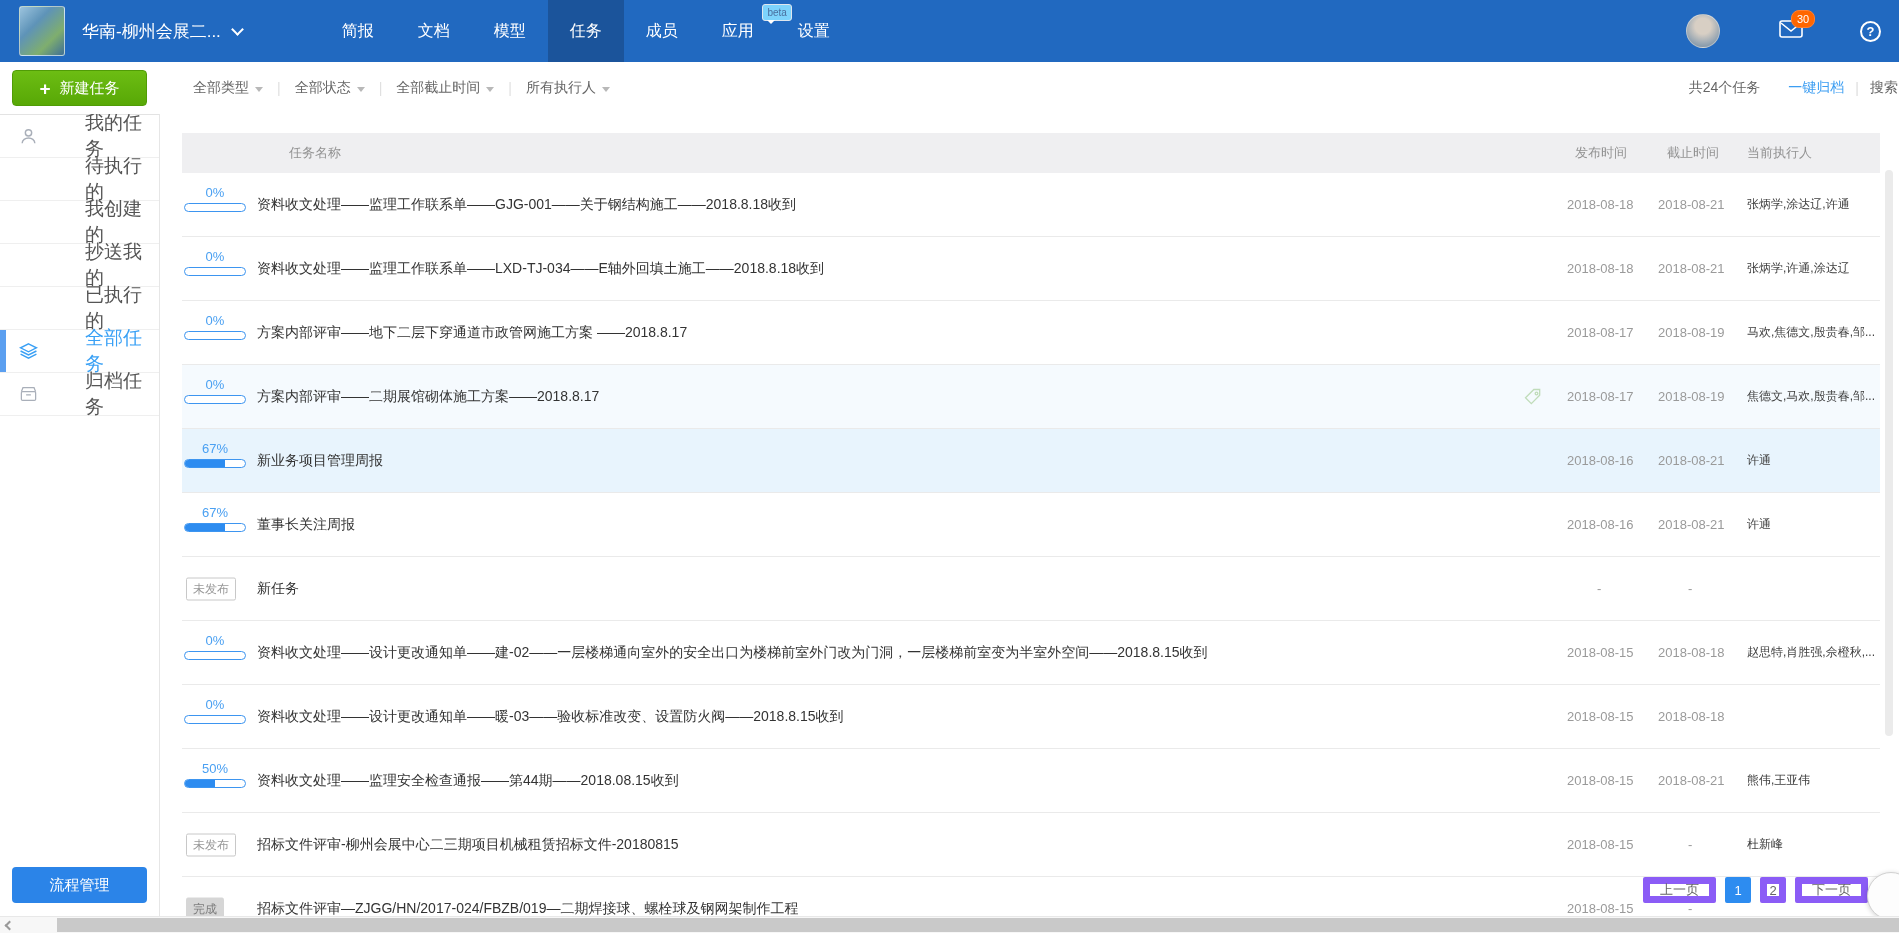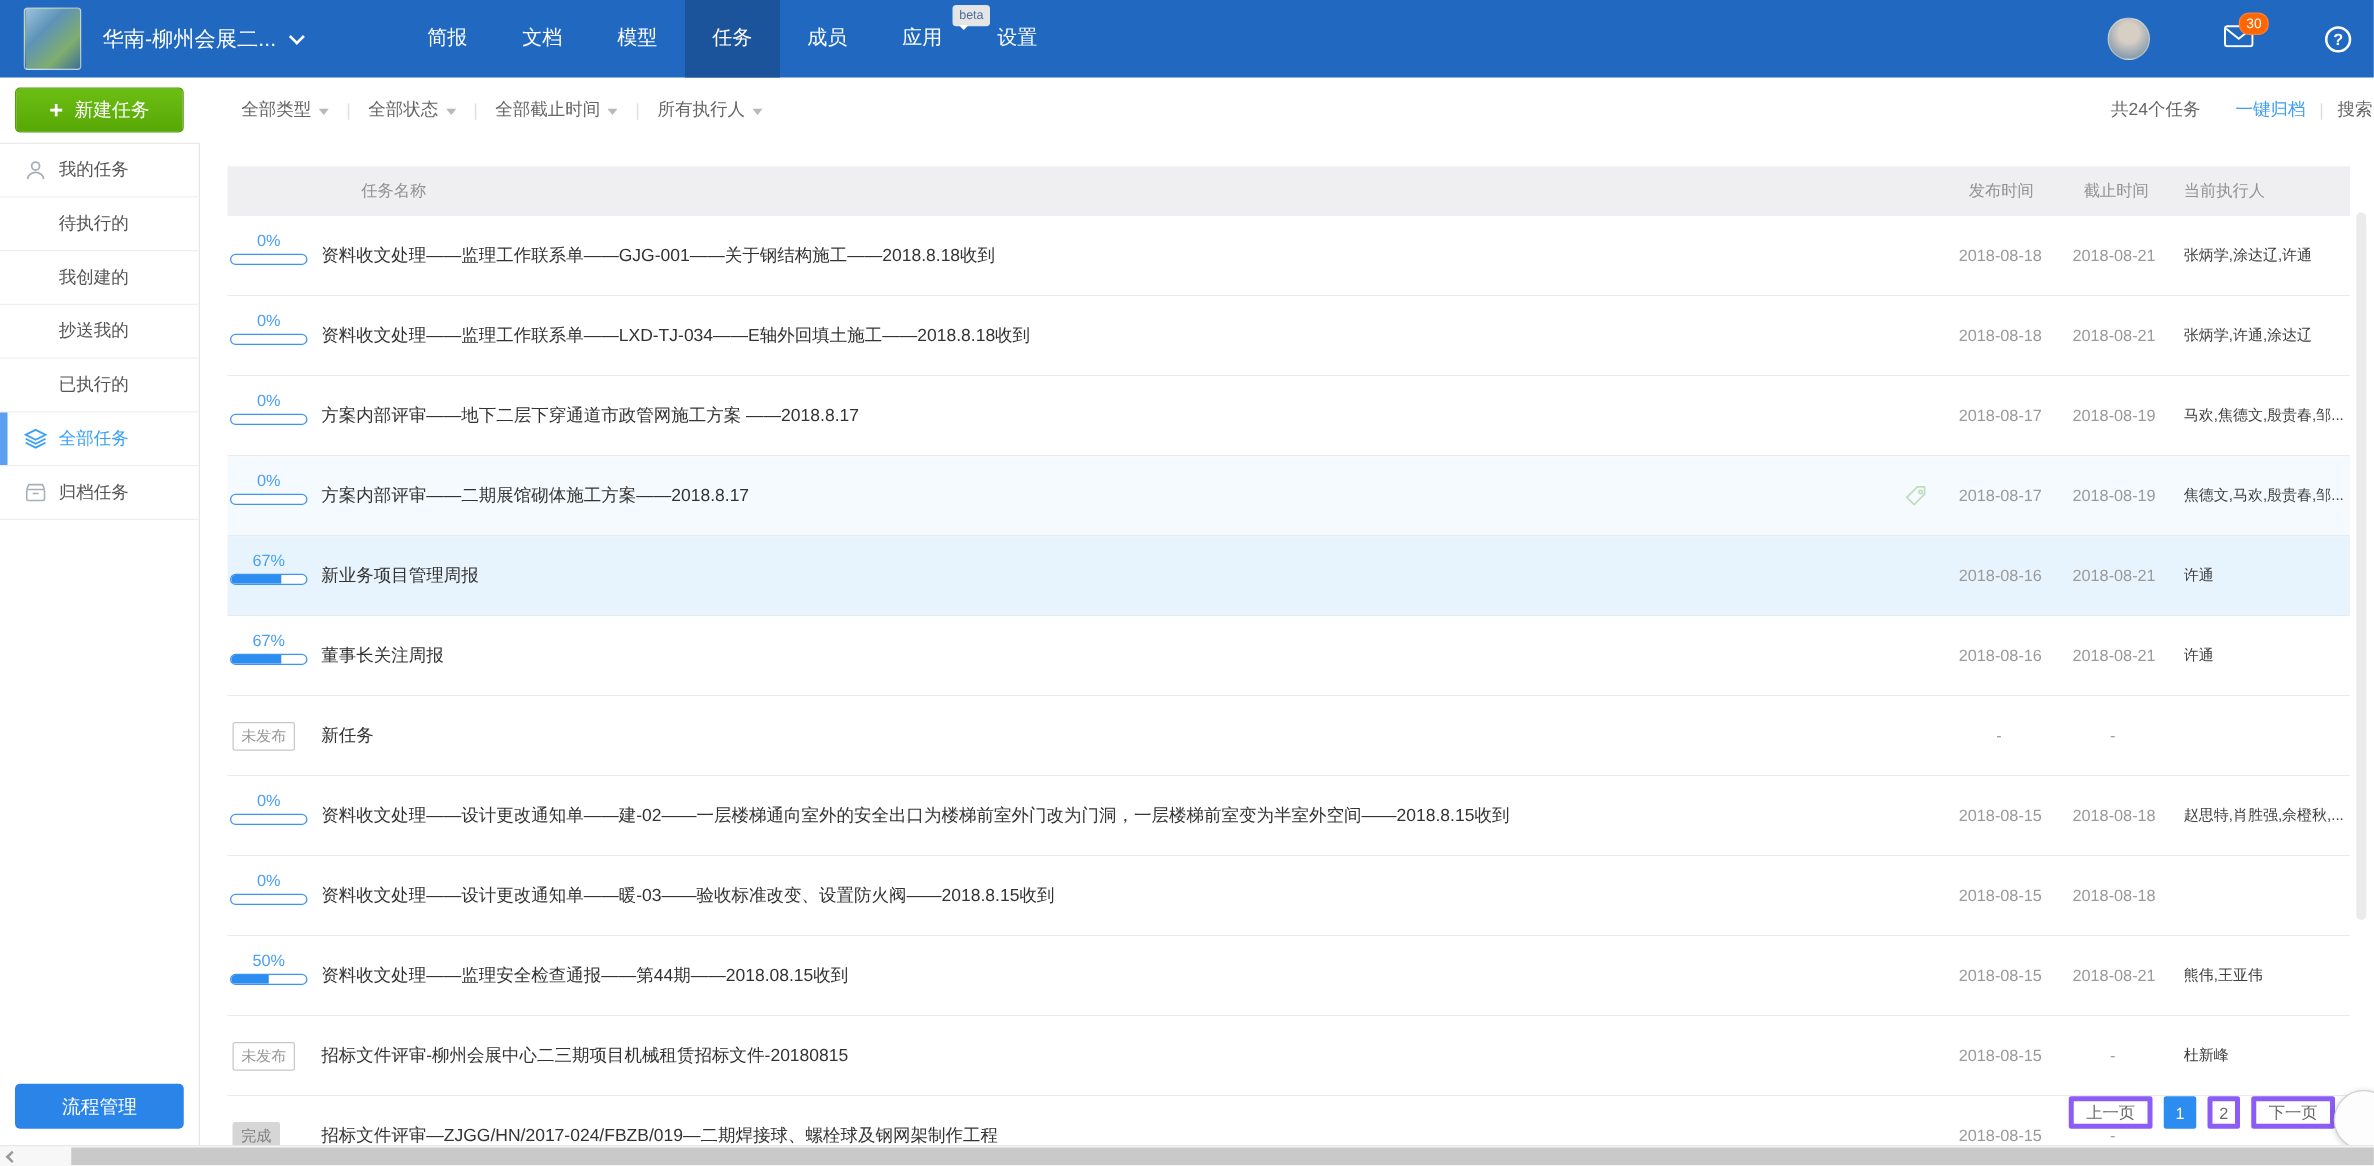--- a/index.html
+++ b/index.html
@@ -12,21 +12,21 @@
   .logo { width:46px; height:50px; margin-left:19px; border-radius:3px; flex:none;
     background:linear-gradient(135deg,#9cc4de 0%,#5e93b8 35%,#7fae6e 70%,#3f6f96 100%);
     border:1px solid rgba(255,255,255,.55); }
   .proj-title { color:#fff; font-size:17px; margin-left:17px; white-space:nowrap; }
   .title-caret { width:9px; height:9px; border-right:2px solid #fff; border-bottom:2px solid #fff;
     transform:rotate(45deg); margin:-4px 0 0 12px; }
   .nav { display:flex; height:62px; margin-left:78px; }
   .nav-item { position:relative; height:62px; line-height:62px; padding:0 22px;
     color:#fff; font-size:16px; cursor:pointer; white-space:nowrap; }
   .nav-item.active { background:#1b549b; }
-  .beta-badge { position:absolute; top:4px; right:-16px; background:#e5e5e5; color:#4a6f9e;
+  .beta-badge { position:absolute; top:4px; right:-16px; background:#7dd3fc; color:#4a6f9e;
     font-size:10px; line-height:13px; padding:1px 4px; border-radius:3px; border:1px solid #dfe6ee; }
   .beta-badge:after { content:""; position:absolute; left:4px; bottom:-4px; width:0; height:0;
     border-left:4px solid transparent; border-right:4px solid transparent; border-top:4px solid #fff; }
   .topbar-right { margin-left:auto; display:flex; align-items:center; margin-right:18px;gap:13px; }
   .avatar { width:34px; height:34px; border-radius:50%; flex:none;
     background:radial-gradient(circle at 50% 35%, #d8cfc4 0 30%, #93a3b1 70%, #6d7f8e 100%);
     border:1px solid rgba(255,255,255,.35); }
   .mail-wrap { position:relative; margin-left:46px; }
   .mail-badge { position:absolute; top:-10px; left:12px; background:#ff6600; color:#fff;
     font-size:11px; line-height:14px; padding:1px 5px; border-radius:8px; border:1px solid #ff8133; }
@@ -50,21 +50,21 @@
     font-size:14px; color:#666; white-space:nowrap; }
   .archive-link { color:#3d9ef2; margin-left:28px; cursor:pointer; }
   .tb-sep { color:#ddd; margin:0 11px; }
   .search-link { color:#666; cursor:pointer; margin-right:1px; }
 
   
   .sidebar { position:absolute; top:62px; left:0; width:160px; bottom:0; background:#fff;
     border-right:1px solid #e6e6e6; z-index:5; }
   .side-list { position:absolute; top:52px; left:0; right:0; border-top:1px solid #e3e3e3; }
   .side-item { position:relative; height:43px; display:flex; align-items:center;
-    border-bottom:1px solid #efefef; font-size:14px; color:#555; cursor:pointer; }
+    border-bottom:1px solid #efefef; font-size:19px; color:#555; cursor:pointer;padding-left:38px; }
   .side-item .s-icon { position:absolute; left:19px; top:50%; transform:translateY(-50%); display:flex; }
   .side-item .s-label { margin-left:47px; }
   .side-item.active { color:#38a0f5; }
   .side-item.active:before { content:""; position:absolute; left:0; top:0; bottom:0; width:6px; background:#5b9ff0; }
   .btn-process { position:absolute; left:12px; bottom:30px; width:135px; height:36px;
     background:#2b84e8; border:none; border-radius:4px; color:#fff; font-size:15px;
     display:flex; align-items:center; justify-content:center; cursor:pointer; }
 
   
   .table { position:absolute; left:182px; top:133px; right:19px; z-index:1; }
@@ -93,21 +93,21 @@
   .cell-pub { left:1385px; }
   .cell-dead { left:1476px; }
   .cell-exec { position:absolute; left:1565px; top:0; height:100%; width:130px; display:flex;
     align-items:center; font-size:12px; color:#404040; white-space:nowrap; overflow:hidden; }
   .tag-icon { position:absolute; left:1341px; top:22px; }
 
   
   .pagination { position:absolute; right:31px; top:877px; display:flex; font-size:13px;
     color:#666; z-index:20; }
   .page-btn { height:26px; min-width:26px; padding:0 10px; margin-left:9px; background:#fff;
-    border:4px solid #8b5cf6; border-radius:2px; display:flex; align-items:center;
+    border:7px solid #8b5cf6; border-radius:2px; display:flex; align-items:center;
     justify-content:center; cursor:pointer; }
   .page-btn.num { width:26px; padding:0; }
   .page-btn.active { background:#2d8cf0; border-color:#2d8cf0; color:#fff; }
   .float-circle { position:absolute; right:-16px; top:872px; width:48px; height:48px;
     border-radius:50%; background:#fdfdfd; border:1px solid #d2d2d2;
     box-shadow:0 1px 5px rgba(0,0,0,.18); z-index:25; }
   .vscroll { position:absolute; right:6px; top:170px; width:8px; height:566px;
     background:#ebebeb; border-radius:4px; z-index:15; }
   .hscroll { position:absolute; left:0; right:0; bottom:0; height:17px; background:#f7f7f7;
     border-top:1px solid #e8e8e8; z-index:40; }

